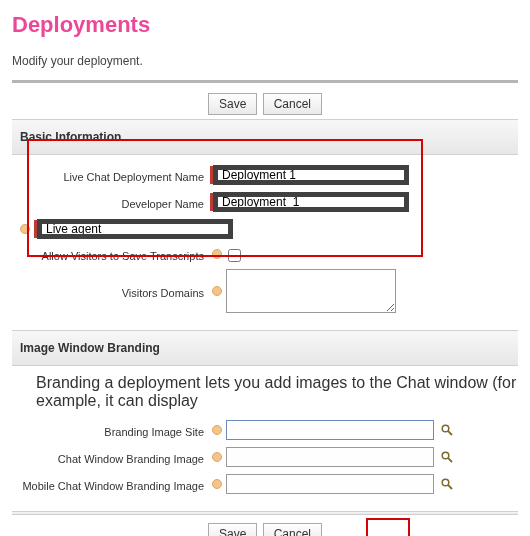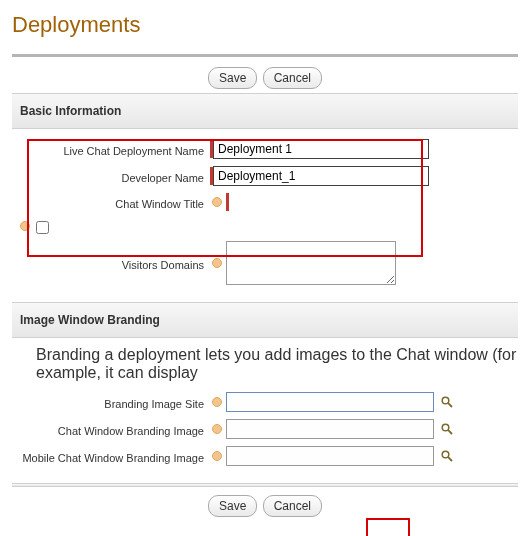--- a/index.html
+++ b/index.html
@@ -7,22 +7,22 @@
     margin: 0;
     padding: 12px;
     font-family: Arial, Helvetica, sans-serif;
     font-size: 12px;
     color: #333;
     background: #fff;
     width: 530px;
   }
   h1 {
     font-size: 22px;
-    font-weight: normal;
-    color: #a16207;
+    font-weight: bold;
+    color: #ec4899;
     margin: 0 0 16px 0;
   }
   .subtitle {
     font-size: 12px;
     color: #444;
     margin-bottom: 12px;
   }
   .hr-thick {
     height: 3px;
     background: #b5b5b5;
@@ -30,21 +30,21 @@
   }
   .btn-row {
     text-align: center;
     padding: 4px 0;
   }
   .btn {
     display: inline-block;
     font-size: 12px;
     padding: 3px 10px;
     border: 1px solid #aaa;
-    border-radius: 10px;
+    border-radius: 0;
     background: linear-gradient(#fefefe, #eaeaea);
     color: #333;
     cursor: pointer;
     margin: 0 1px;
   }
   .section-head {
     background: linear-gradient(#f7f7f7, #e7e7e7);
     border-top: 1px solid #d0d0d0;
     border-bottom: 1px solid #d0d0d0;
     padding: 10px 8px;
@@ -86,23 +86,23 @@
     height: 10px;
     border-radius: 50%;
     background: #f3c48d;
     border: 1px solid #e0a95b;
     margin: 0 4px 0 2px;
     vertical-align: middle;
   }
   input[type="text"] {
     font-size: 12px;
     padding: 2px 4px;
-    border: 1px solid #404040;
+    border: 5px solid #404040;
     height: 20px;
-    width: 216px;
+    width: 196px;
   }
   input[type="text"].wide {
     width: 208px;
     border: 1px solid #6b8bbd;
     background: #fefeff;
   }
   textarea {
     width: 170px;
     height: 44px;
     border: 1px solid #999;
@@ -147,20 +147,21 @@
     padding: 8px 0 10px 24px;
   }
   .basic-head-pad { padding-left: 8px; }
 </style>
 </head>
 <body>
 
 <div class="rel-container">
 
   <h1>Deployments</h1>
+  <div class="subtitle">Modify your deployment.</div>
   <div class="hr-thick"></div>
 
   <div class="btn-row">
     <button class="btn">Save</button>
     <button class="btn">Cancel</button>
   </div>
 
   <div class="section-head basic-head-pad">Basic Information</div>
 
   <div class="form-area">
@@ -175,28 +176,29 @@
 
     <div class="form-row">
       <div class="form-label">Developer Name</div>
       <div class="form-field">
         <span class="req-bar"></span>
         <input type="text" value="Deployment_1" style="">
       </div>
     </div>
 
     <div class="form-row">
-      <div class="form-label">Chat Window Title</div>
       <div class="form-field">
         <span class="help-dot"></span>
         <span class="req-bar"></span>
-      </div>
-    </div>
-
-    <div class="form-row">
+        <input type="text" value="Live agent" style="">
+      </div>
+    </div>
+
+    <div class="form-row">
+      <div class="form-label">Allow Visitors to Save Transcripts</div>
       <div class="form-field">
         <span class="help-dot"></span>
         <input type="checkbox" style="">
       </div>
     </div>
 
 
     <div class="form-row">
       <div class="form-label">Visitors Domains</div>
       <div class="form-field">

